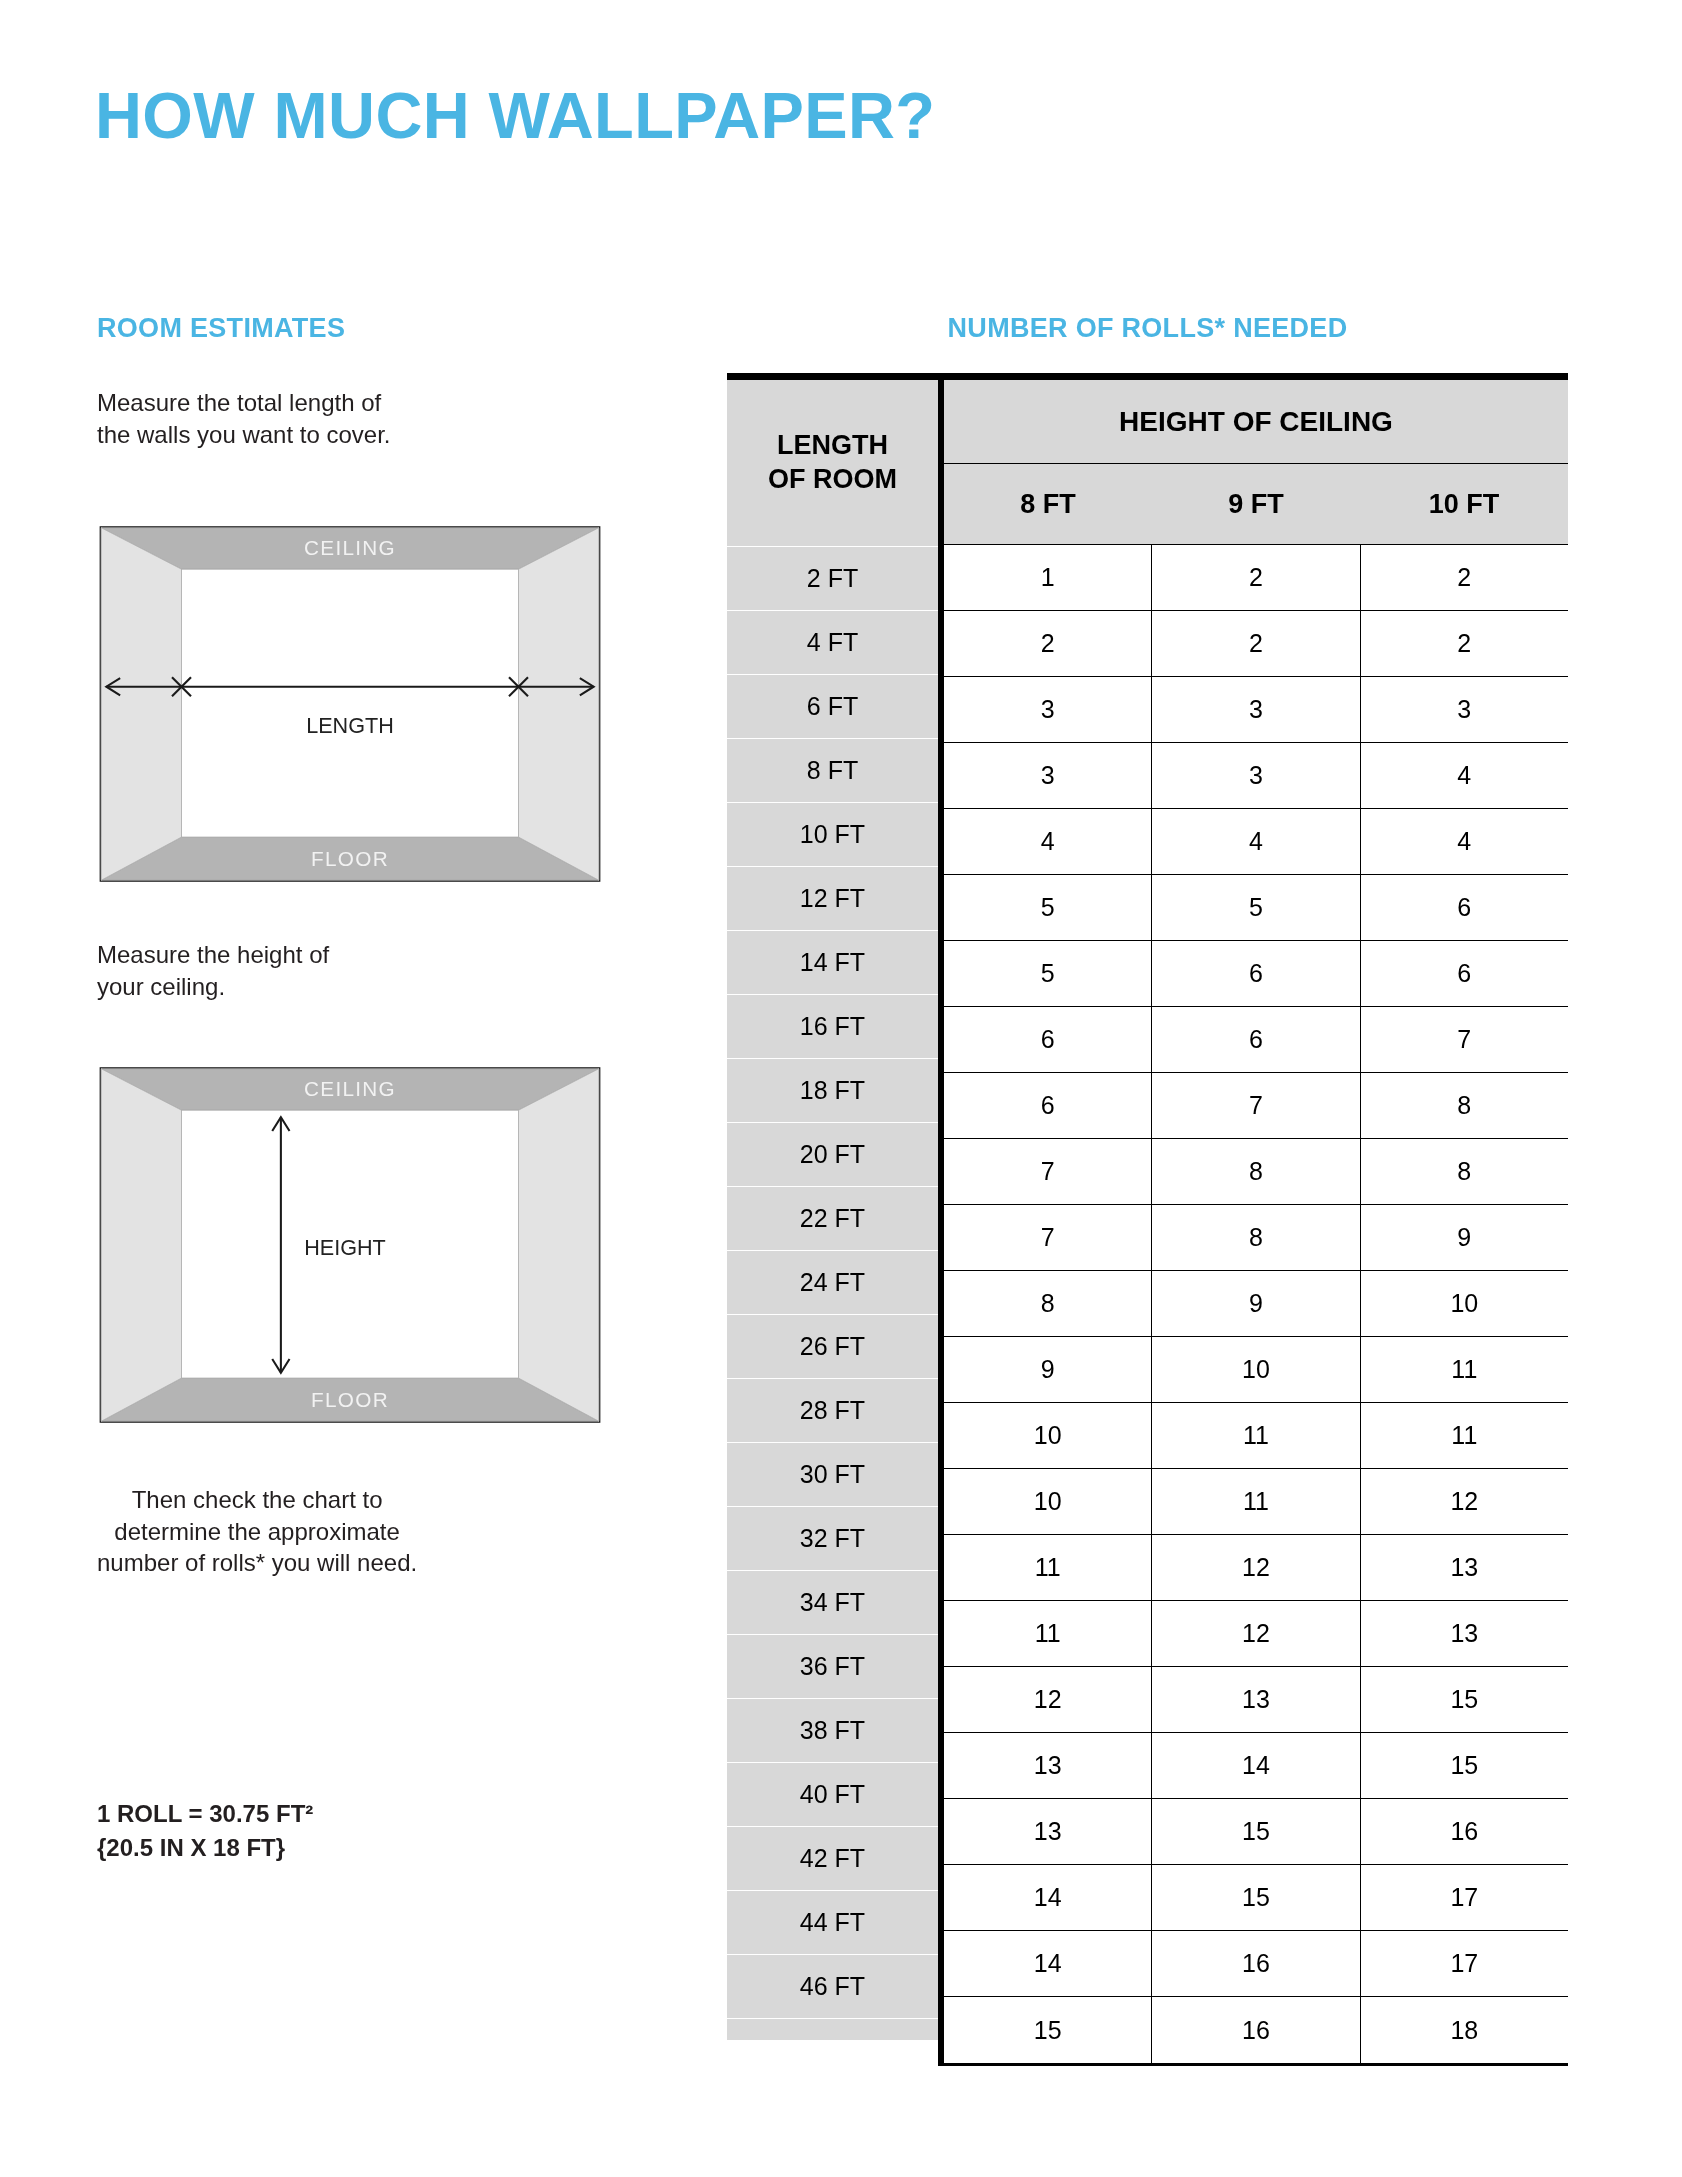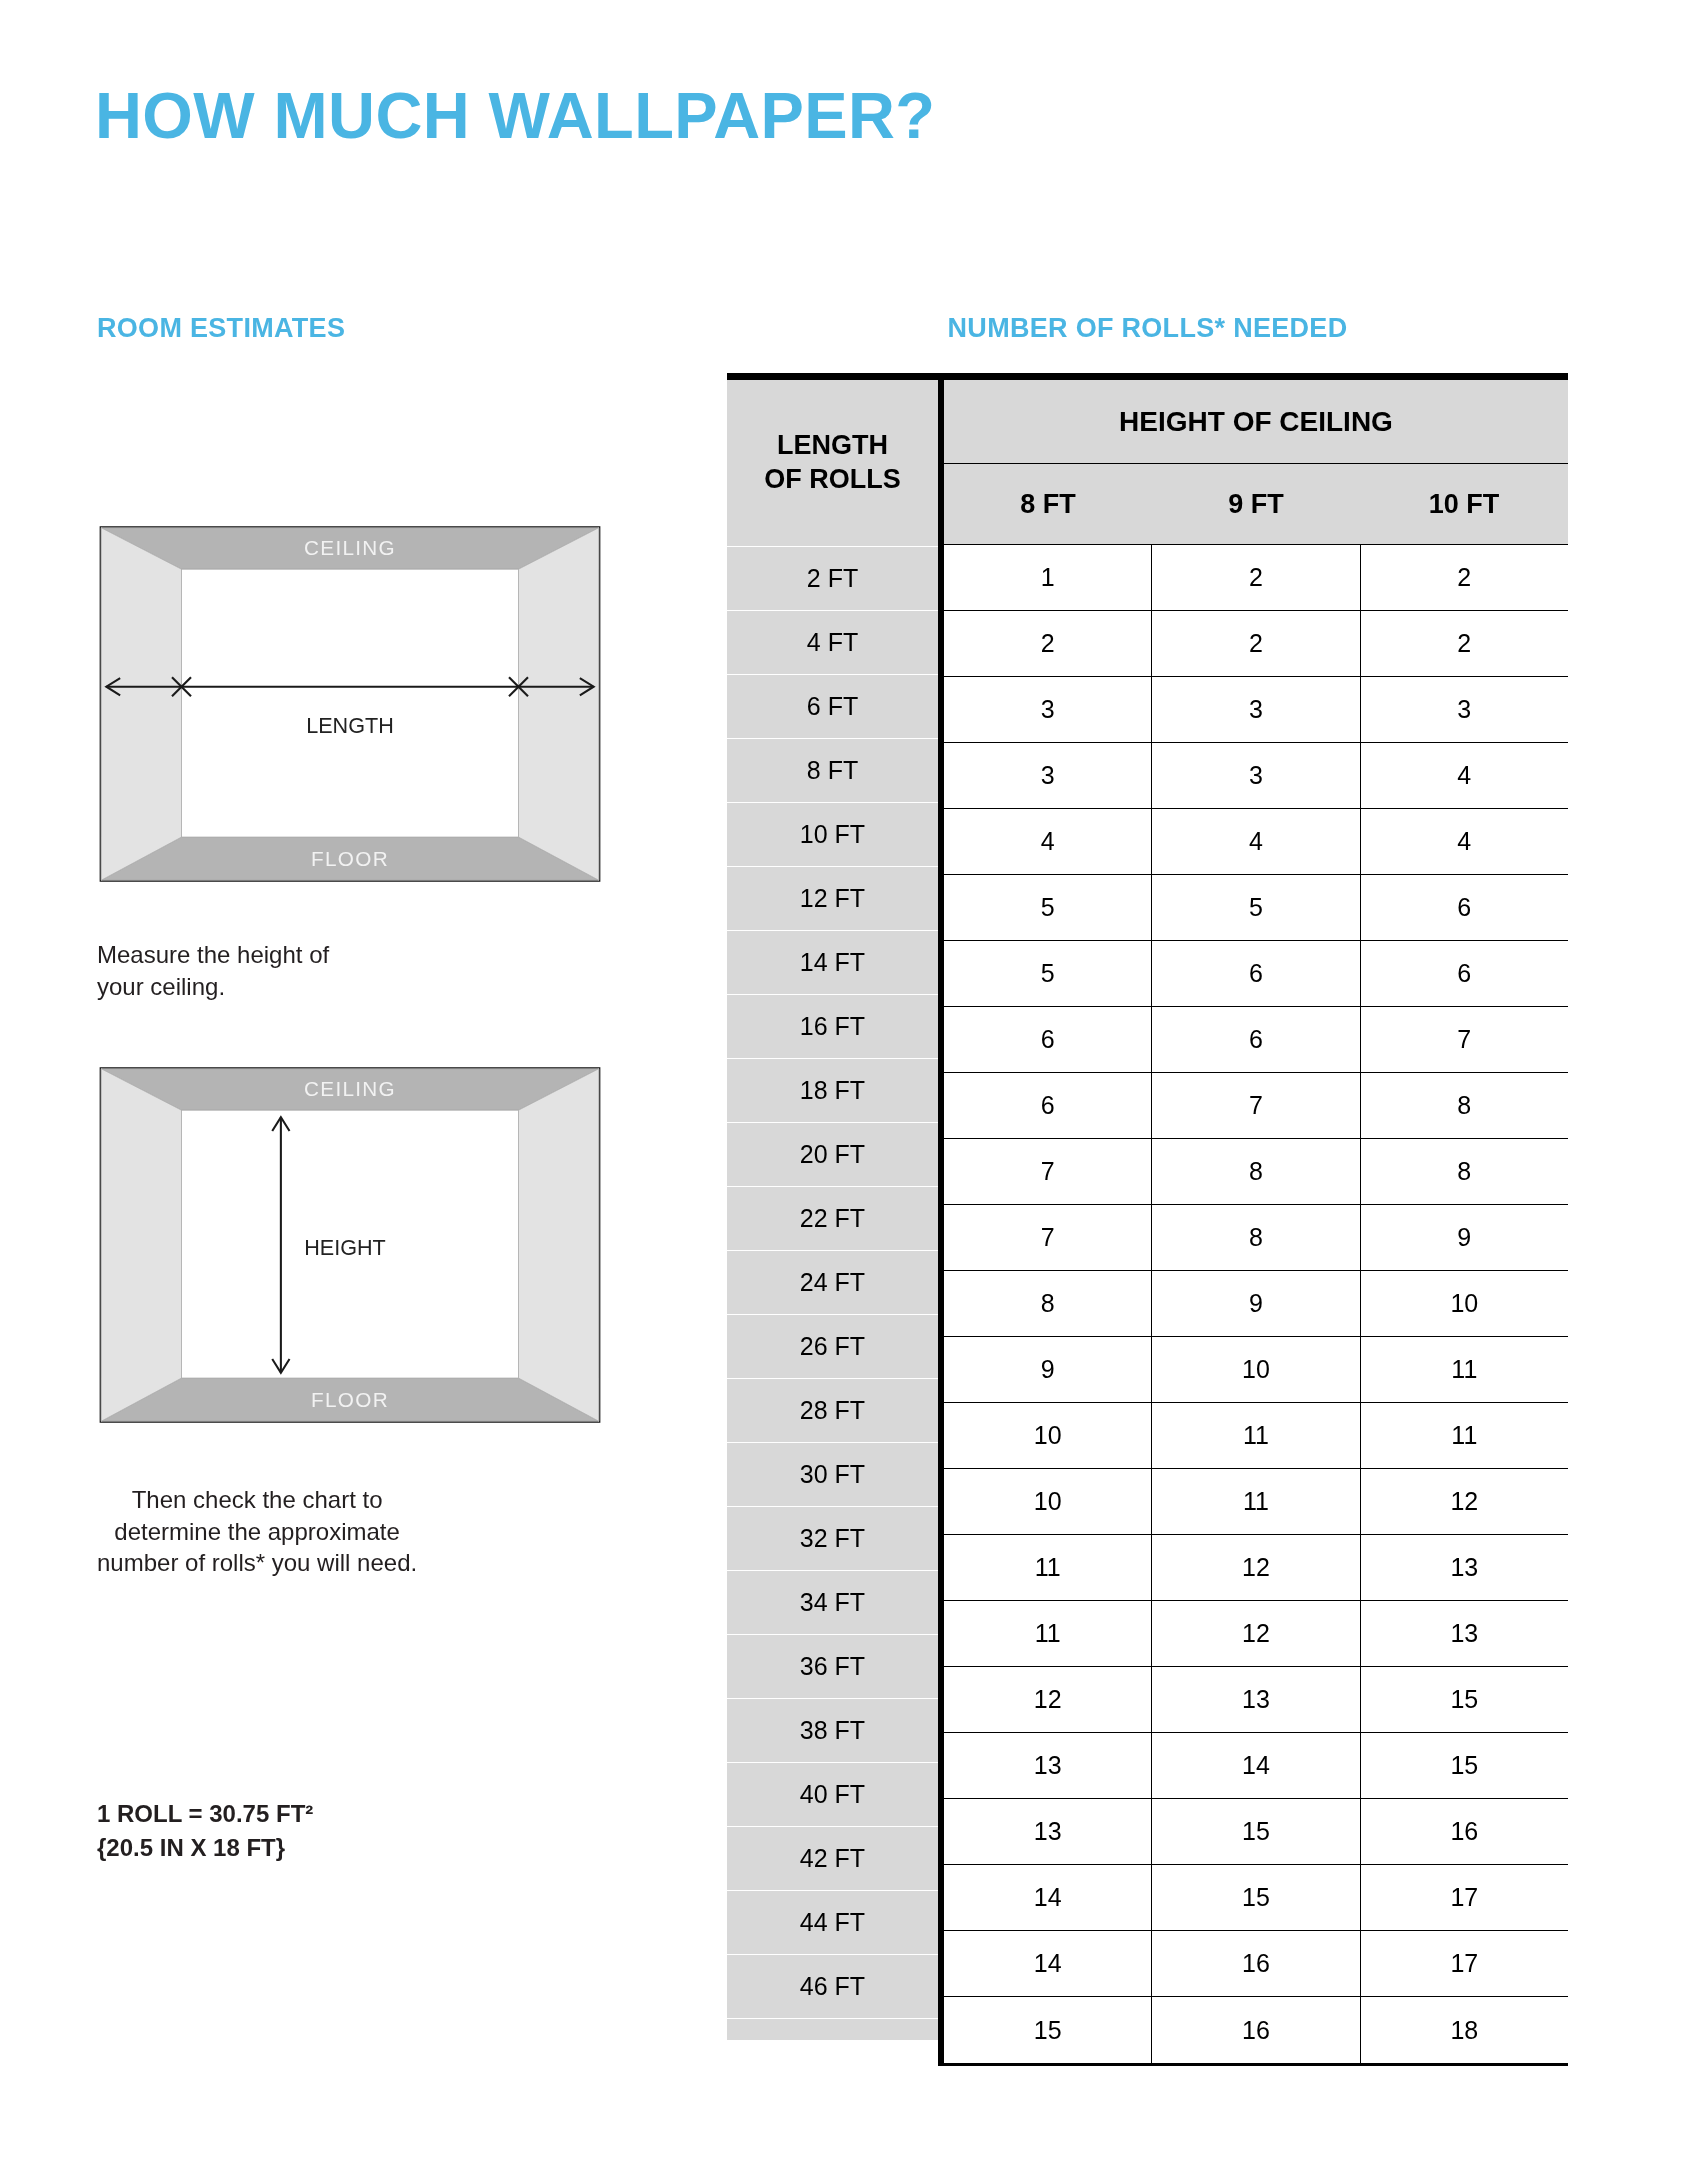--- a/index.html
+++ b/index.html
@@ -55,20 +55,24 @@
 </head>
 <body>
 
 <div class="page">
 
   <div class="title">HOW MUCH WALLPAPER?</div>
 
   <div class="section-heading room-heading">ROOM ESTIMATES</div>
   <div class="section-heading rolls-heading">NUMBER OF ROLLS* NEEDED</div>
 
+  <div class="para para1">
+    <div>Measure the total length of</div>
+    <div>the walls you want to cover.</div>
+  </div>
 
   <div class="diagram diagram1">
     <svg width="502" height="356" viewBox="0 0 580 412">
       <rect x="1.5" y="1.5" width="577" height="409" fill="#ffffff" stroke="#1a1a1a" stroke-width="2.5"></rect>
       <polygon points="2,2 578,2 485,50 95,50" fill="#b4b4b4" stroke="#9c9c9c" stroke-width="1"></polygon>
       <polygon points="2,410 578,410 485,360 95,360" fill="#b4b4b4" stroke="#9c9c9c" stroke-width="1"></polygon>
       <polygon points="2,2 95,50 95,360 2,410" fill="#e3e3e3" stroke="#b5b5b5" stroke-width="1"></polygon>
       <polygon points="578,2 485,50 485,360 578,410" fill="#e3e3e3" stroke="#b5b5b5" stroke-width="1"></polygon>
       <rect x="95" y="50" width="390" height="310" fill="#ffffff" stroke="#b0b0b0" stroke-width="1"></rect>
       <text x="290" y="34" text-anchor="middle" font-size="24" letter-spacing="1.5" fill="#f2f2f2">CEILING</text>
@@ -119,21 +123,21 @@
 
   <div class="roll-info">
     <div>1 ROLL = 30.75 FT²</div>
     <div>{20.5 IN X 18 FT}</div>
   </div>
 
   <div class="table">
     <div class="t-left">
       <div class="t-left-header">
         <div>LENGTH</div>
-        <div>OF ROLLS</div>
+        <div>OF ROOM</div>
       </div>
       <div id="row-labels">
           <div class="row-label">2 FT</div>
           <div class="row-label">4 FT</div>
           <div class="row-label">6 FT</div>
           <div class="row-label">8 FT</div>
           <div class="row-label">10 FT</div>
           <div class="row-label">12 FT</div>
           <div class="row-label">14 FT</div>
           <div class="row-label">16 FT</div>

